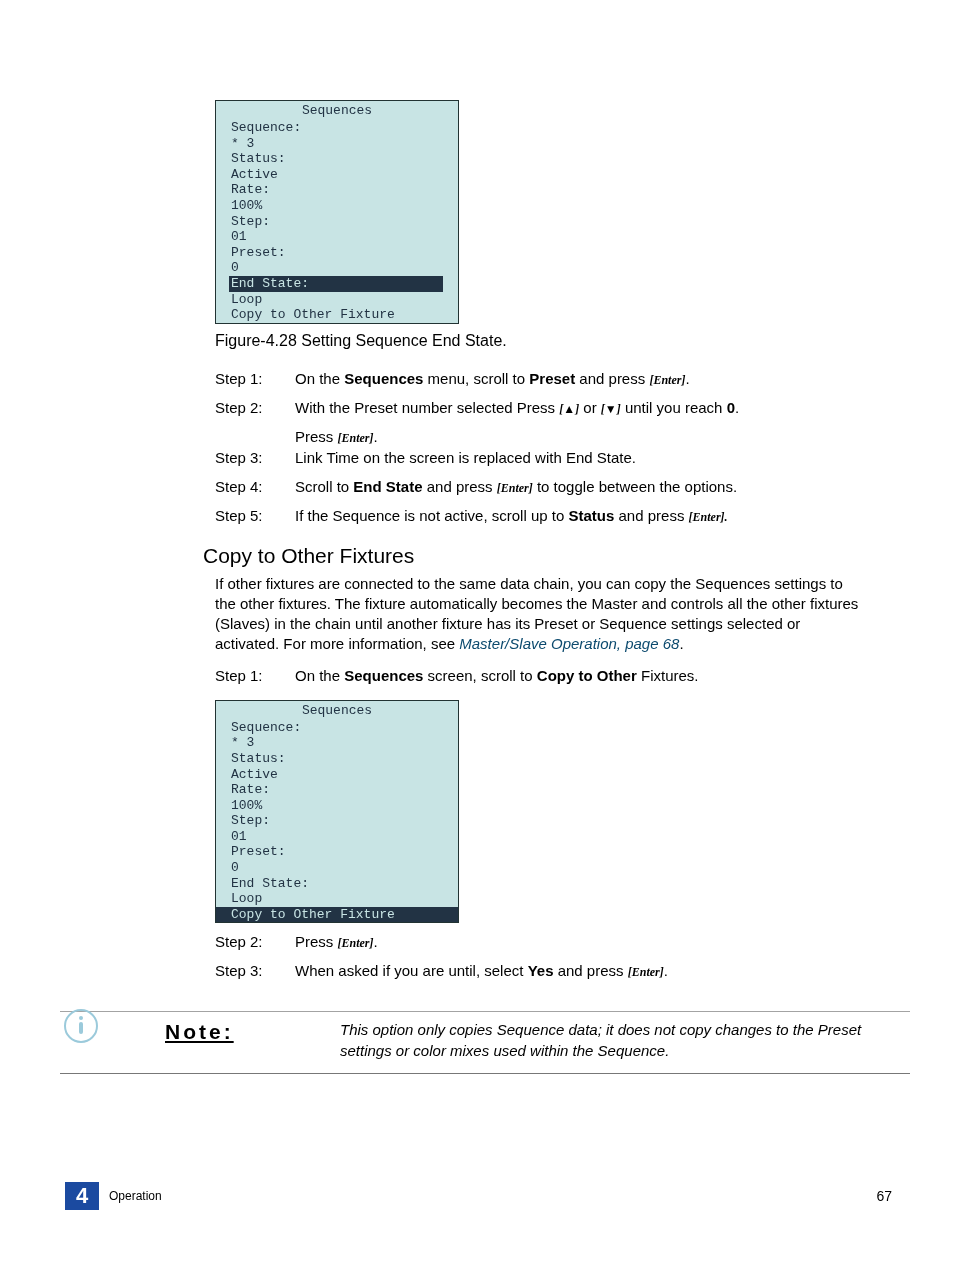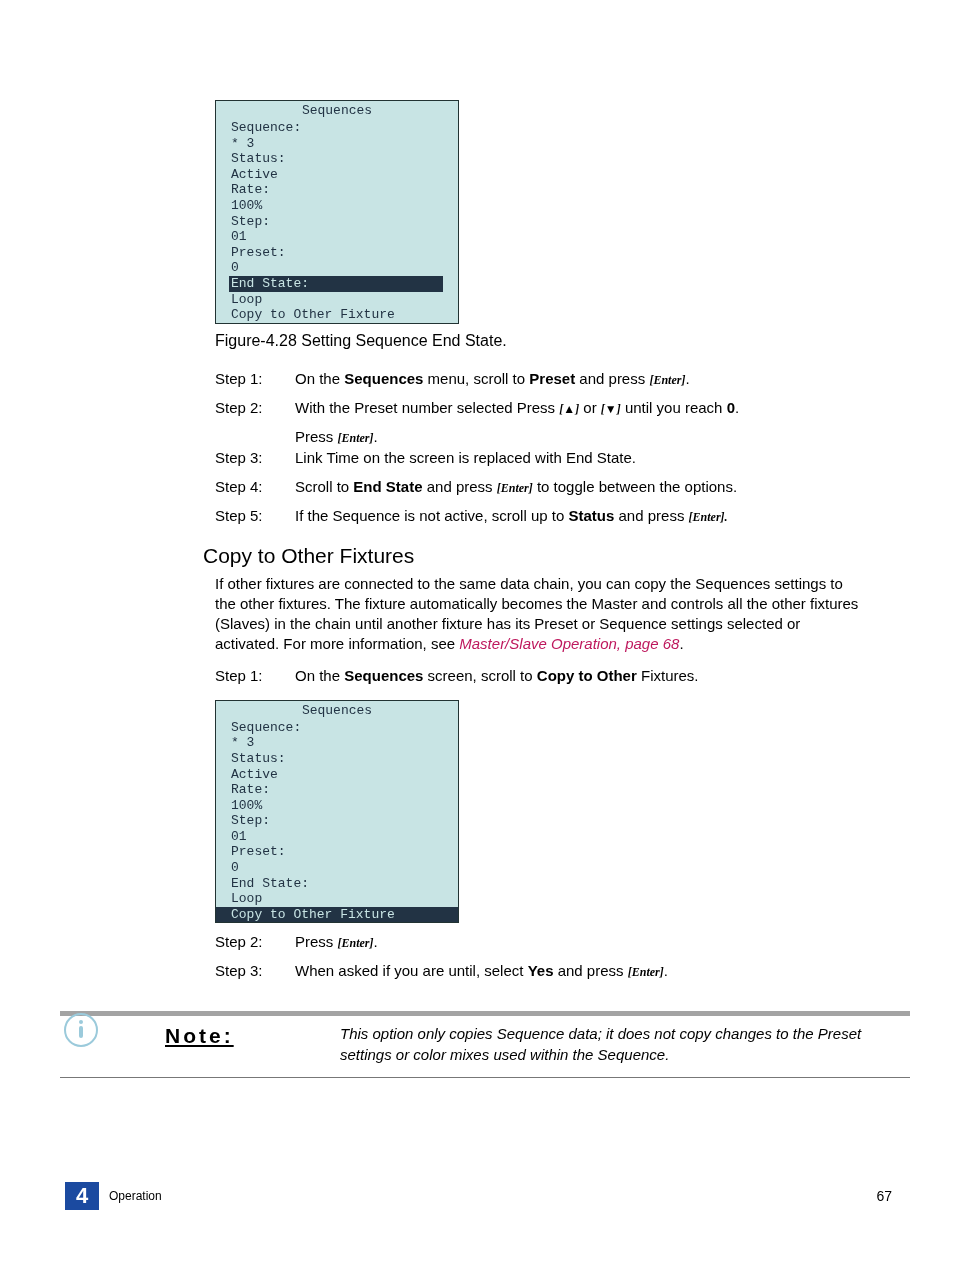--- a/index.html
+++ b/index.html
@@ -77,31 +77,31 @@
   .section-heading {
     font-size: 21px;
     margin: 18px 0 6px -12px;
     font-weight: normal;
   }
   .para {
     line-height: 1.35;
     margin: 6px 0 10px 0;
   }
   .link {
-    color: #be185d;
+    color: #0c4a6e;
     font-style: italic;
   }
   .note-block {
     display: flex;
     align-items: flex-start;
     margin: 30px 0 1px 0;
     width: 850px;
     position: relative;
     left: -155px;
-    border-top: 5px solid #a3a3a3;
+    border-top: 1px solid #a3a3a3;
     border-bottom: 1px solid #777;
     padding: 8px 0 12px 50px;
     box-sizing: border-box;
   }
   .note-icon-wrap {
     position: absolute;
     left: 3px;
     top: -4px;
   }
   .note-label {

